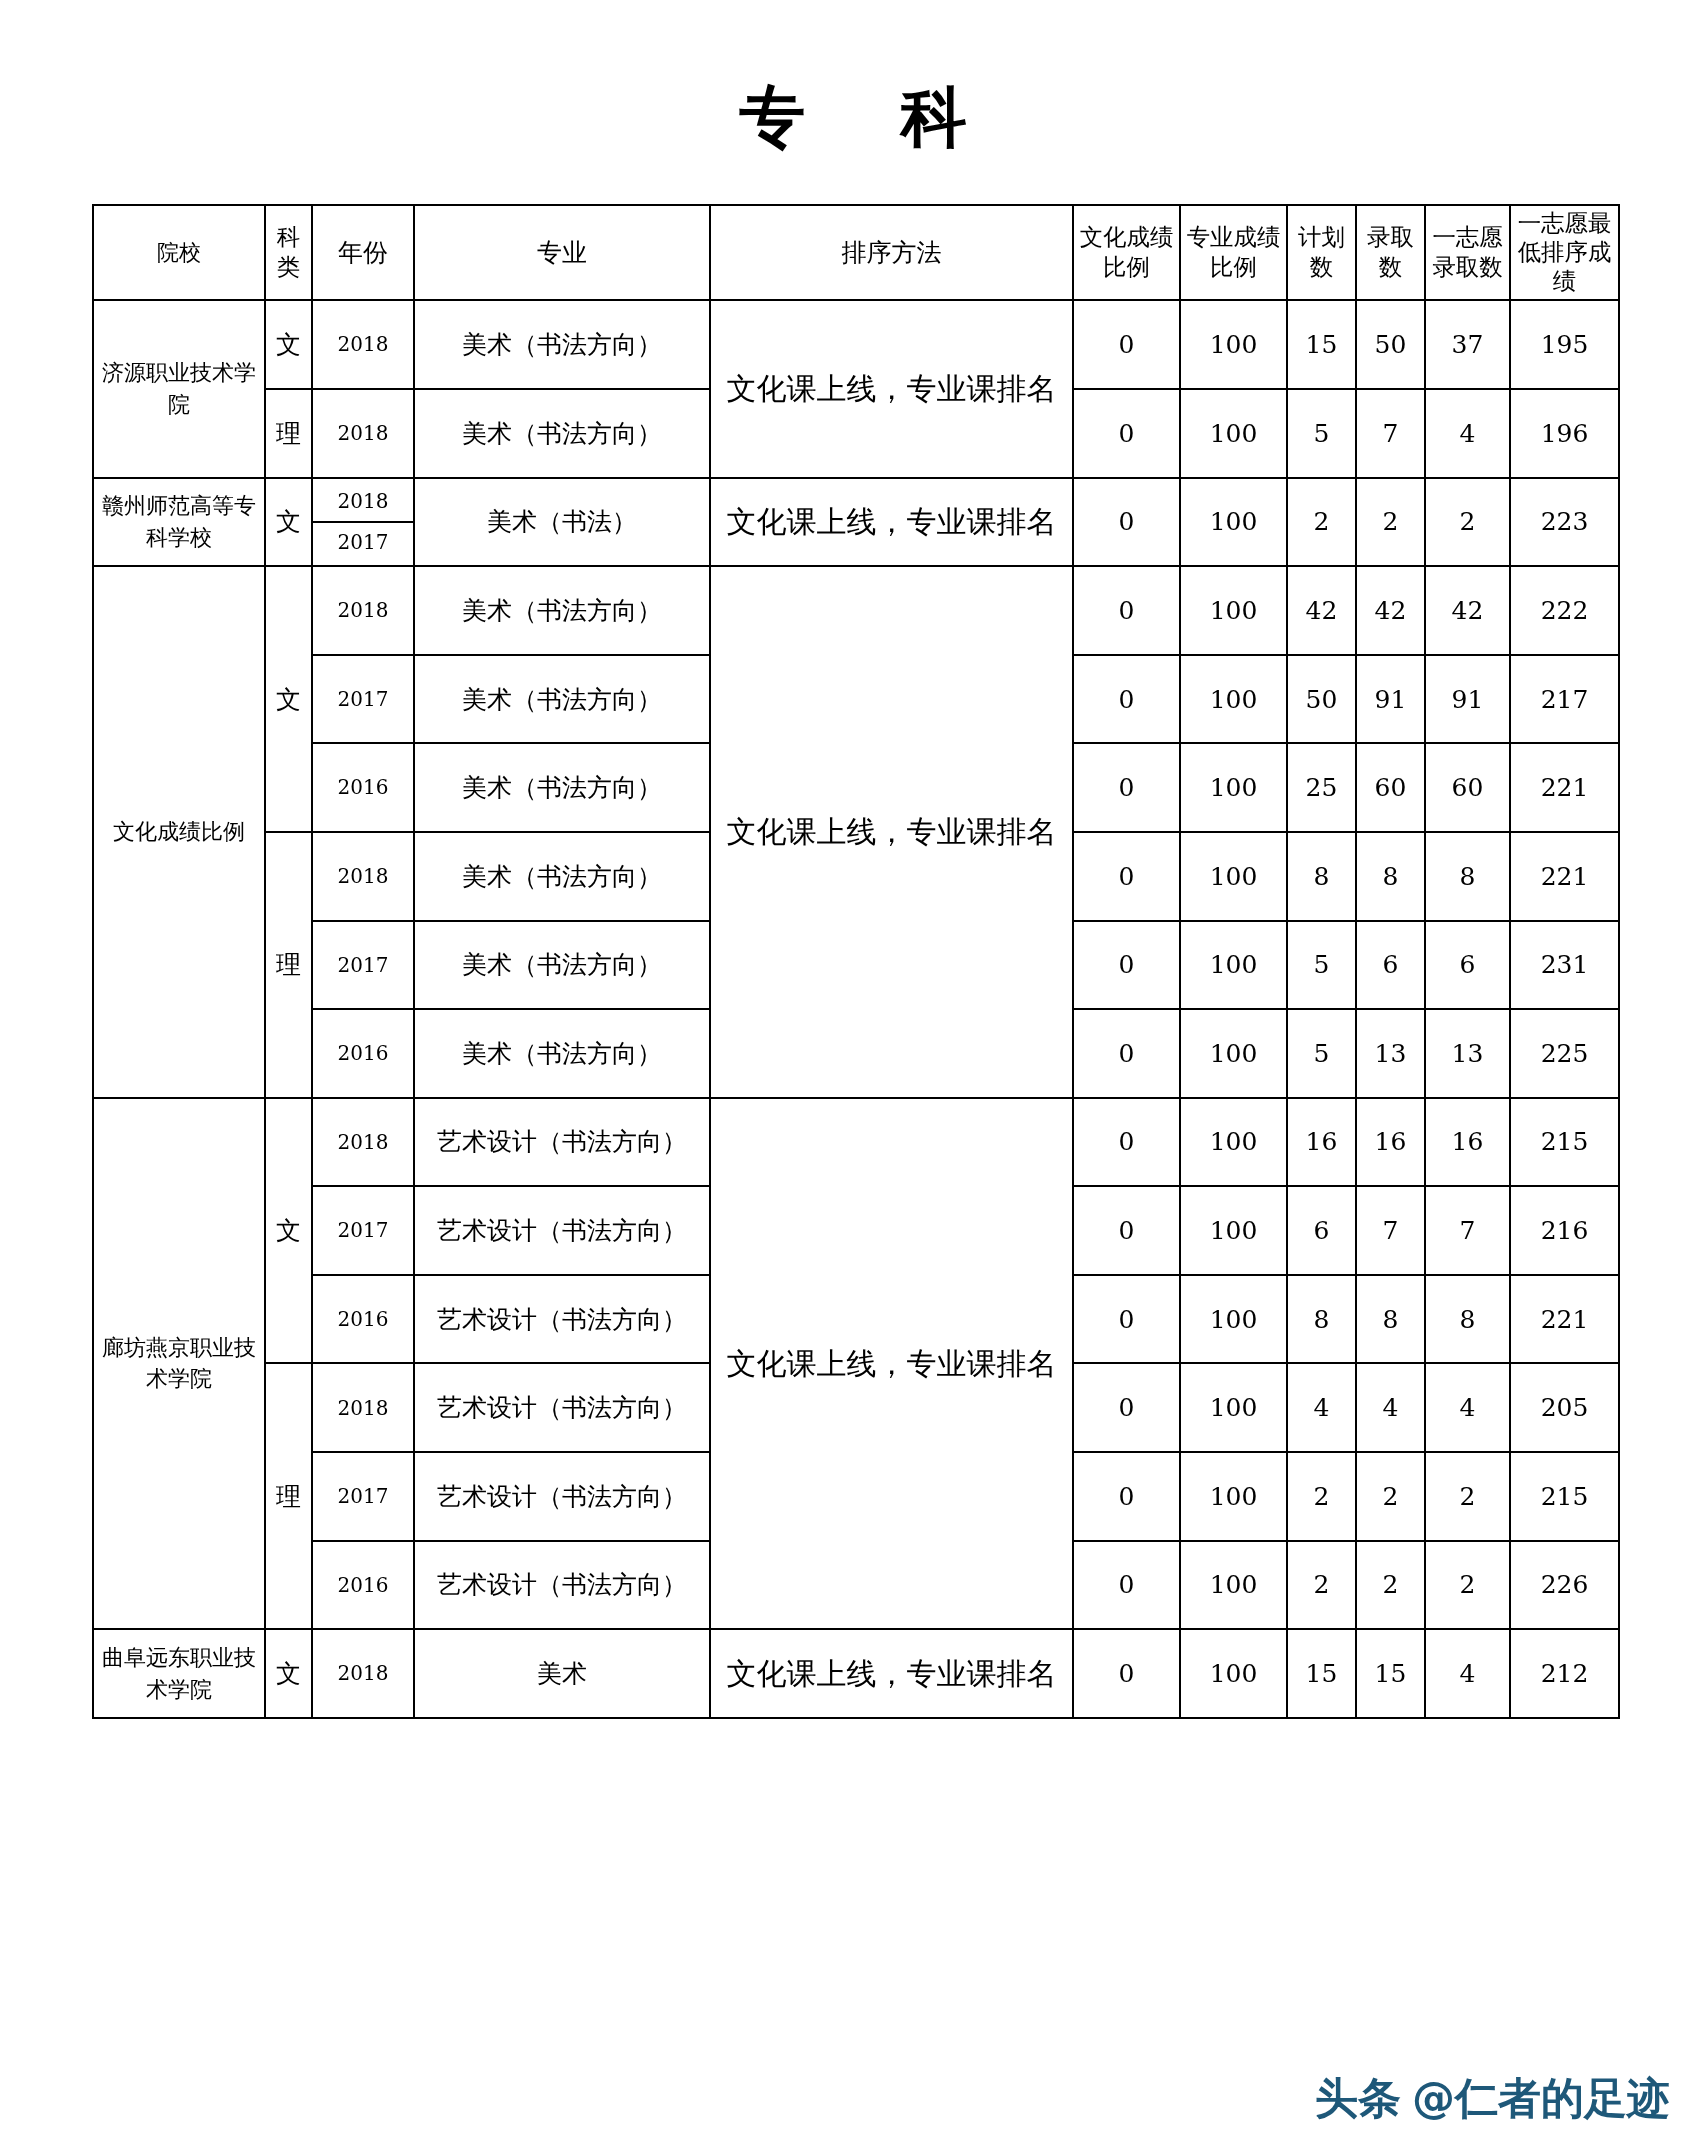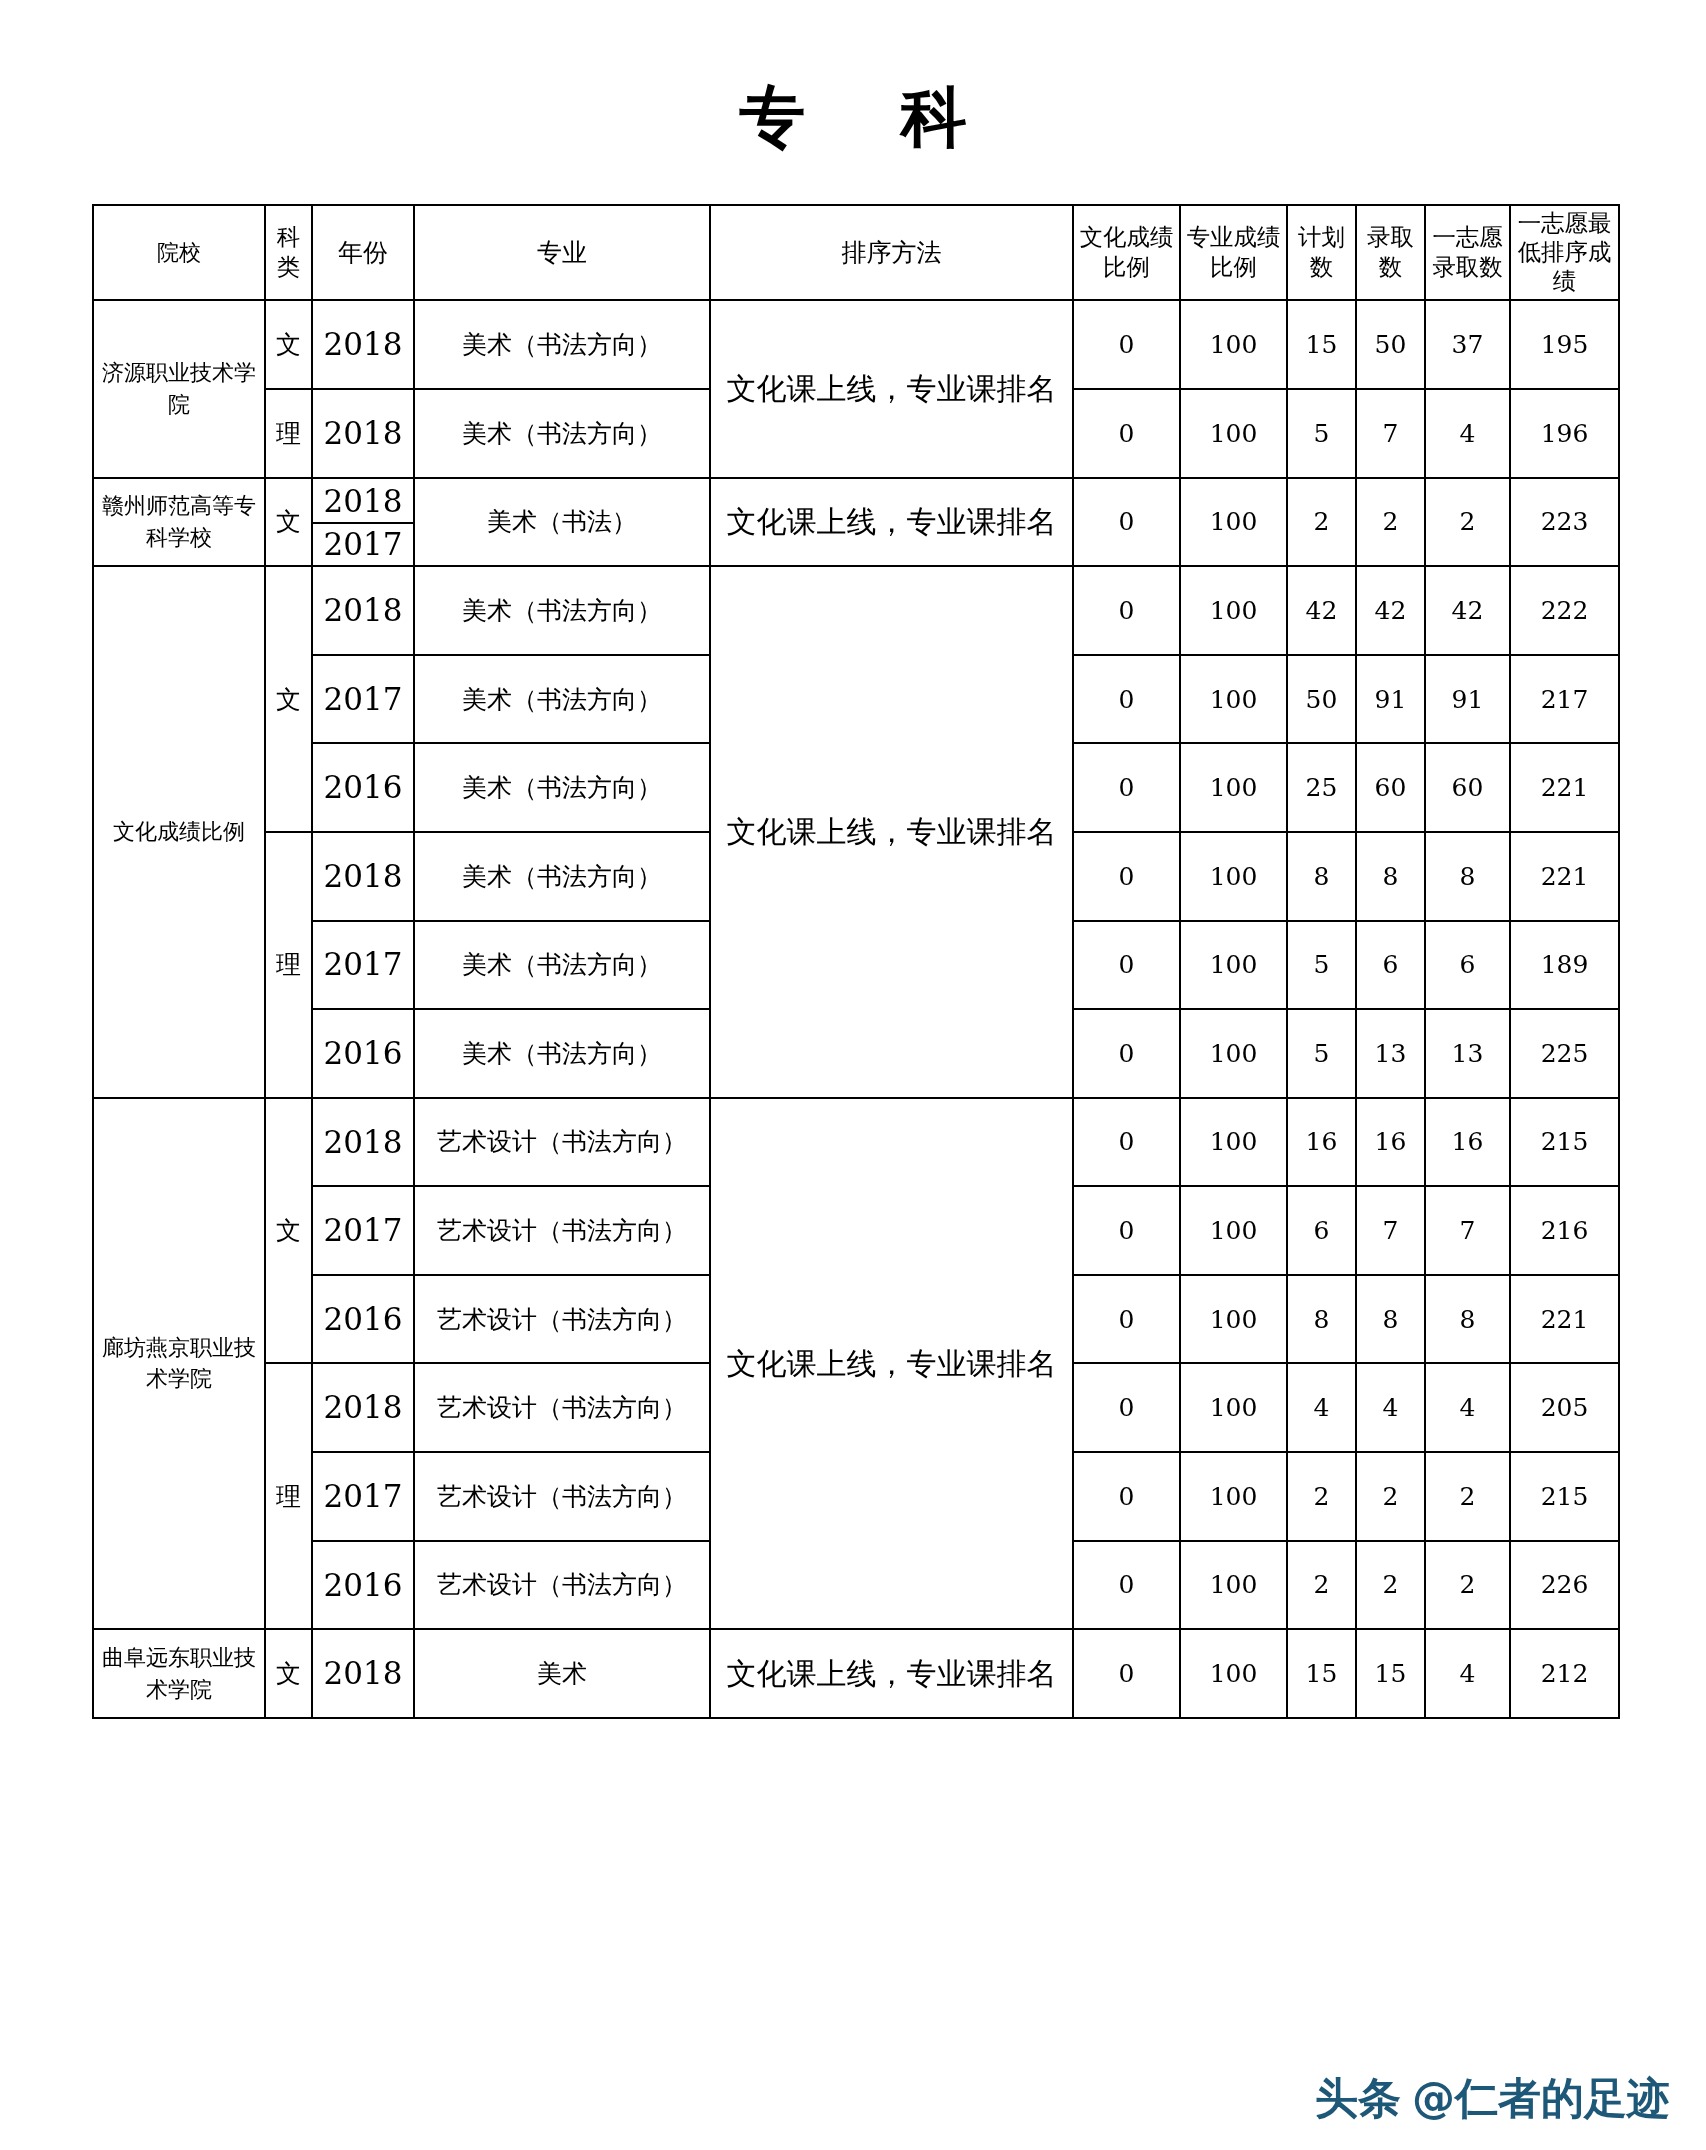--- a/index.html
+++ b/index.html
@@ -76,21 +76,21 @@
   col.c-zy      { width: 107px; }
   col.c-plan    { width: 69px; }
   col.c-adm     { width: 69px; }
   col.c-first   { width: 85px; }
   col.c-score   { width: 109px; }
 
   .cell-school  { font-size: 22px; line-height: 1.45; }
   .cell-major   { font-size: 25px; white-space: nowrap; }
   .cell-method  { font-size: 30px; white-space: nowrap; }
   .cell-num     { font-size: 25px; }
-  .cell-year    { font-size: 31px; }
+  .cell-year    { font-size: 20px; }
   .cell-kelei   { font-size: 25px; }
 
   .hdr-narrow   { font-size: 23.4px; line-height: 1.25; }
 
   .r-tall td    { height: 81px; }
   .r-std  td    { height: 81px; }
 
   
   .year-split {
     display: flex;
@@ -253,21 +253,21 @@
           <td class="cell-num">221</td>
         </tr>
         <tr class="r-std">
           <td class="cell-year">2017</td>
           <td class="cell-major">美术（书法方向）</td>
           <td class="cell-num">0</td>
           <td class="cell-num">100</td>
           <td class="cell-num">5</td>
           <td class="cell-num">6</td>
           <td class="cell-num">6</td>
-          <td class="cell-num">189</td>
+          <td class="cell-num">231</td>
         </tr>
         <tr class="r-std">
           <td class="cell-year">2016</td>
           <td class="cell-major">美术（书法方向）</td>
           <td class="cell-num">0</td>
           <td class="cell-num">100</td>
           <td class="cell-num">5</td>
           <td class="cell-num">13</td>
           <td class="cell-num">13</td>
           <td class="cell-num">225</td>

